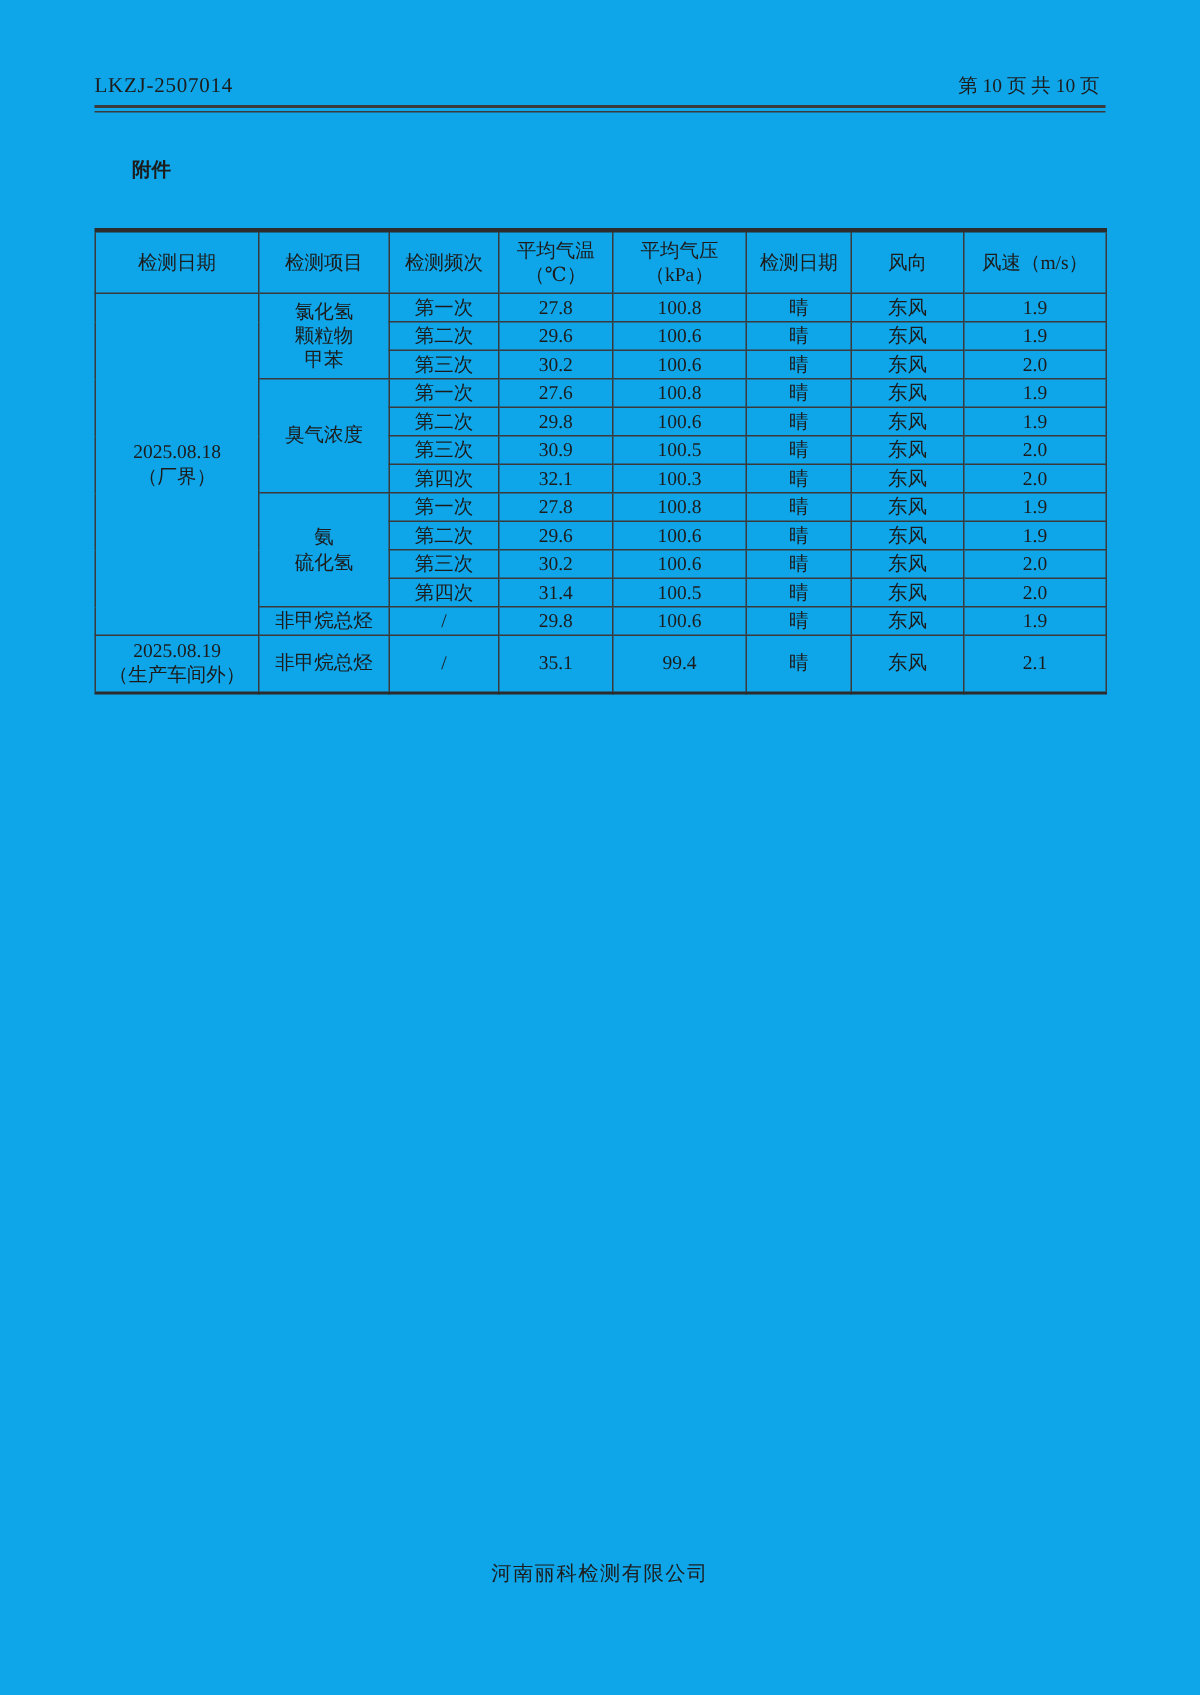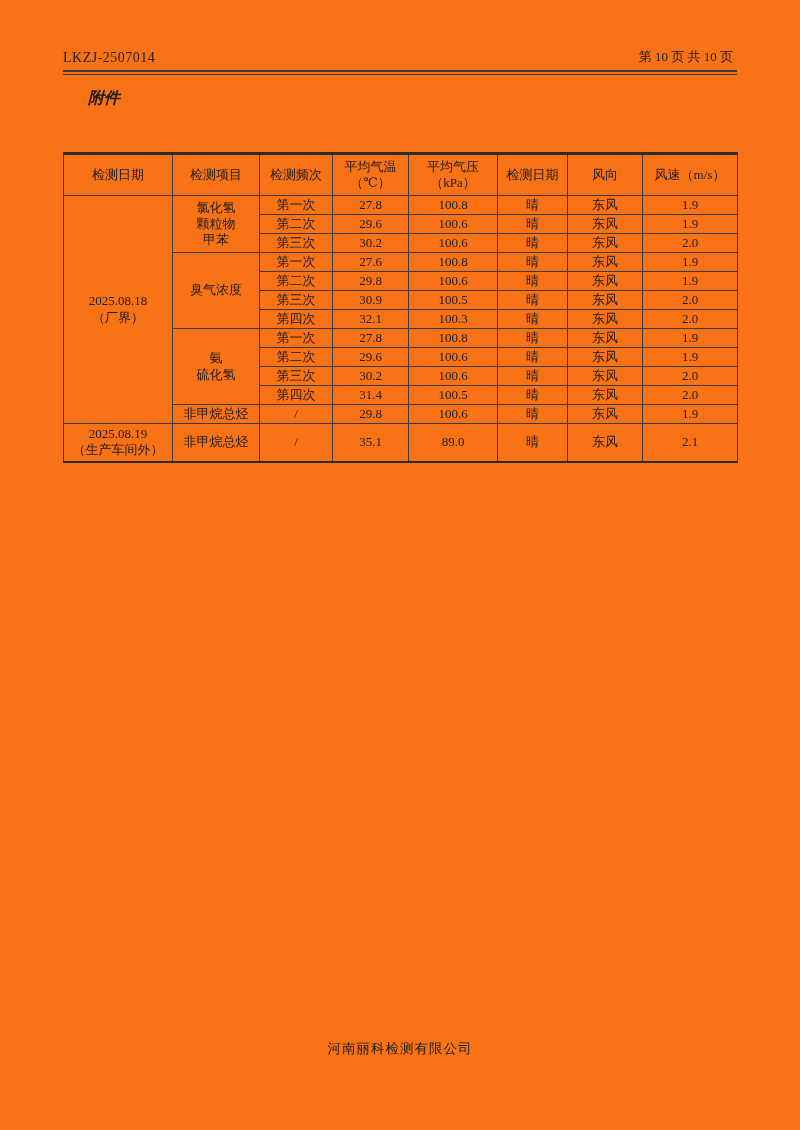--- a/index.html
+++ b/index.html
@@ -5,21 +5,21 @@
   html, body {
     margin: 0;
     padding: 0;
     background: #e8e8e6;
   }
   .page {
     position: relative;
     width: 800px;
     height: 1130px;
     margin: 0 auto;
-    background: #f97316;
+    background: #0ea5e9;
     font-family: "Liberation Serif", "DejaVu Serif", serif;
     color: #1c1c1c;
     overflow: hidden;
   }
   .page-header {
     position: absolute;
     top: 48px;
     left: 63px;
     width: 674px;
     display: flex;
@@ -38,26 +38,25 @@
     position: absolute;
     top: 70px;
     left: 63px;
     width: 674px;
     height: 2px;
     border-top: 2px solid #3b3b3b;
     border-bottom: 1px solid #3b3b3b;
   }
   .attachment-label {
     position: absolute;
-    top: 88px;
+    top: 104px;
     left: 88px;
-    font-size: 16px;
+    font-size: 13px;
     font-weight: bold;
     font-family: "Liberation Sans", "DejaVu Sans", sans-serif;
-    font-style: italic;
   }
   .table-title {
     position: absolute;
     top: 120px;
     left: 63px;
     width: 674px;
     text-align: center;
     font-size: 16px;
     font-weight: bold;
     font-family: "Liberation Sans", "DejaVu Sans", sans-serif;
@@ -247,21 +246,21 @@
         <td>晴</td>
         <td>东风</td>
         <td>1.9</td>
       </tr>
       <tr class="tall-row">
         <td>2025.08.19
 （生产车间外）</td>
         <td>非甲烷总烃</td>
         <td>/</td>
         <td>35.1</td>
-        <td>89.0</td>
+        <td>99.4</td>
         <td>晴</td>
         <td>东风</td>
         <td>2.1</td>
       </tr>
     </tbody>
   </table>
 
   <div class="page-footer">河南丽科检测有限公司</div>
 
 </div>

